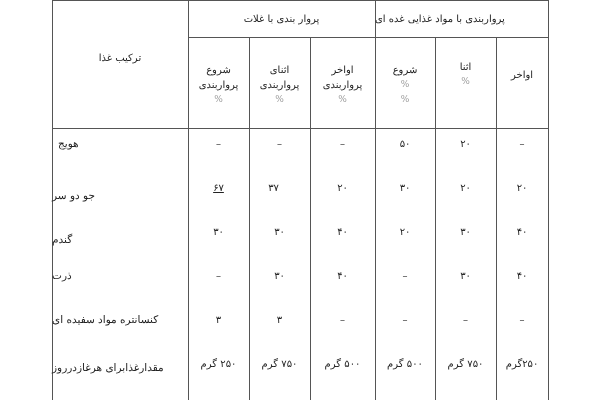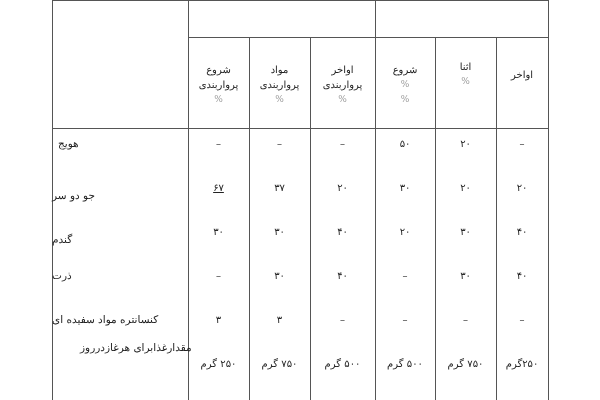--- a/index.html
+++ b/index.html
@@ -25,29 +25,32 @@
   <div class="vline" style="left:258px; top:37px"></div>
   <div class="vline" style="left:323px"></div>
   <div class="vline" style="left:383px; top:37px"></div>
   <div class="vline" style="left:444px; top:37px"></div>
   <div class="vline" style="left:496px"></div>
 
   <div class="hline" style="top:0; left:0; width:497px"></div>
   <div class="hline" style="top:37px; left:136px; width:361px"></div>
   <div class="hline" style="top:128px; left:0; width:497px"></div>
 
+  <div class="cell" style="left:0; top:0; width:136px; height:115px">ترکیب غذا</div>
 
+  <div class="cell" style="left:136px; top:0; width:187px; height:37px">پروار بندی با غلات</div>
+  <div class="cell" style="left:323px; top:0; width:173px; height:37px; justify-content:flex-end; padding-right:8px; box-sizing:border-box">پرواربندی با مواد غذایی غده ای</div>
 
   <div class="cell hdr" style="left:136px; top:44px; width:61px; height:80px">
     <span>شروع</span>
     <span>پرواربندی</span>
     <span class="pct">%</span>
   </div>
   <div class="cell hdr" style="left:197px; top:44px; width:61px; height:80px">
-    <span>مواد</span>
+    <span>اثنای</span>
     <span>پرواربندی</span>
     <span class="pct">%</span>
   </div>
   <div class="cell hdr" style="left:258px; top:44px; width:65px; height:80px">
     <span>اواخر</span>
     <span>پرواربندی</span>
     <span class="pct">%</span>
   </div>
   <div class="cell hdr" style="left:323px; top:44px; width:60px; height:80px">
     <span>شروع</span>
@@ -65,21 +68,21 @@
   <div id="rows">
       <div class="cell lbl" style="left: 6px; top: 128px; width: 136px; height: 30px;">هویج</div>
       <div class="cell" style="left: 136px; top: 128px; width: 61px; height: 30px;">–</div>
       <div class="cell" style="left: 197px; top: 128px; width: 61px; height: 30px;">–</div>
       <div class="cell" style="left: 258px; top: 128px; width: 65px; height: 30px;">–</div>
       <div class="cell" style="left: 323px; top: 128px; width: 60px; height: 30px;">۵۰</div>
       <div class="cell" style="left: 383px; top: 128px; width: 61px; height: 30px;">۲۰</div>
       <div class="cell" style="left: 444px; top: 128px; width: 52px; height: 30px;">–</div>
       <div class="cell lbl" style="left: 0px; top: 180px; width: 136px; height: 30px;">جو دو سر</div>
       <div class="cell" style="left: 136px; top: 172px; width: 61px; height: 30px; text-decoration: underline;">۶۷</div>
-      <div class="cell" style="left: 197px; top: 172px; width: 61px; height: 30px;">۳۷</div>
+      <div class="cell" style="left: 191px; top: 172px; width: 61px; height: 30px;">۳۷</div>
       <div class="cell" style="left: 258px; top: 172px; width: 65px; height: 30px;">۲۰</div>
       <div class="cell" style="left: 323px; top: 172px; width: 60px; height: 30px;">۳۰</div>
       <div class="cell" style="left: 383px; top: 172px; width: 61px; height: 30px;">۲۰</div>
       <div class="cell" style="left: 444px; top: 172px; width: 52px; height: 30px;">۲۰</div>
       <div class="cell lbl" style="left: 0px; top: 224px; width: 136px; height: 30px;">گندم</div>
       <div class="cell" style="left: 136px; top: 216px; width: 61px; height: 30px;">۳۰</div>
       <div class="cell" style="left: 197px; top: 216px; width: 61px; height: 30px;">۳۰</div>
       <div class="cell" style="left: 258px; top: 216px; width: 65px; height: 30px;">۴۰</div>
       <div class="cell" style="left: 323px; top: 216px; width: 60px; height: 30px;">۲۰</div>
       <div class="cell" style="left: 383px; top: 216px; width: 61px; height: 30px;">۳۰</div>
@@ -91,21 +94,21 @@
       <div class="cell" style="left: 323px; top: 260px; width: 60px; height: 30px;">–</div>
       <div class="cell" style="left: 383px; top: 260px; width: 61px; height: 30px;">۳۰</div>
       <div class="cell" style="left: 444px; top: 260px; width: 52px; height: 30px;">۴۰</div>
       <div class="cell lbl" style="left: 0px; top: 304px; width: 136px; height: 30px;">کنسانتره مواد سفیده ای</div>
       <div class="cell" style="left: 136px; top: 304px; width: 61px; height: 30px;">۳</div>
       <div class="cell" style="left: 197px; top: 304px; width: 61px; height: 30px;">۳</div>
       <div class="cell" style="left: 258px; top: 304px; width: 65px; height: 30px;">–</div>
       <div class="cell" style="left: 323px; top: 304px; width: 60px; height: 30px;">–</div>
       <div class="cell" style="left: 383px; top: 304px; width: 61px; height: 30px;">–</div>
       <div class="cell" style="left: 444px; top: 304px; width: 52px; height: 30px;">–</div>
-      <div class="cell lbl" style="left: 0px; top: 332px; width: 136px; height: 30px; margin-left: 28px;">مقدارغذابرای  هرغازدرروز</div>
+      <div class="cell lbl" style="left: 0px; top: 352px; width: 136px; height: 30px;">مقدارغذابرای  هرغازدرروز</div>
       <div class="cell" style="left: 136px; top: 348px; width: 61px; height: 30px;">۲۵۰ گرم</div>
       <div class="cell" style="left: 197px; top: 348px; width: 61px; height: 30px;">۷۵۰ گرم</div>
       <div class="cell" style="left: 258px; top: 348px; width: 65px; height: 30px;">۵۰۰ گرم</div>
       <div class="cell" style="left: 323px; top: 348px; width: 60px; height: 30px;">۵۰۰ گرم</div>
       <div class="cell" style="left: 383px; top: 348px; width: 61px; height: 30px;">۷۵۰ گرم</div>
       <div class="cell" style="left: 444px; top: 348px; width: 52px; height: 30px;">۲۵۰گرم</div>
     </div>
 </div>
 
 </body></html>

